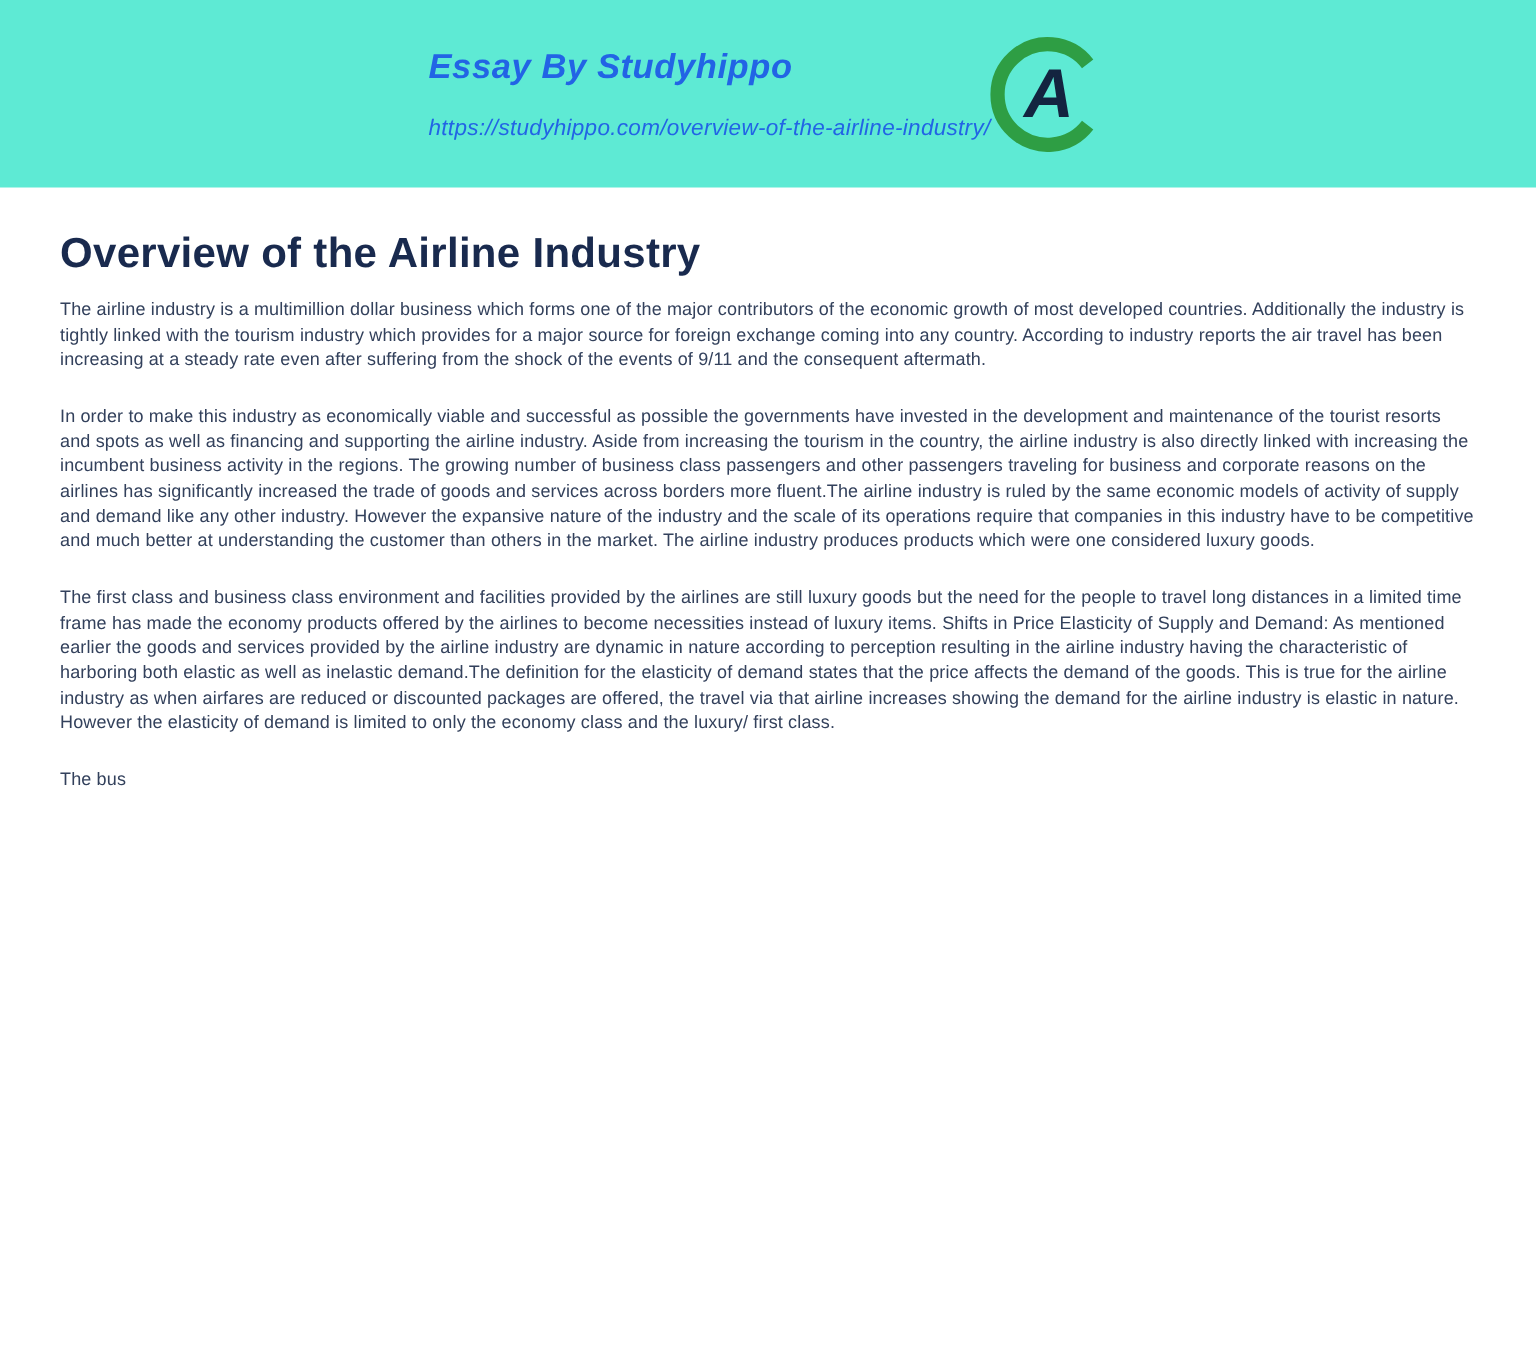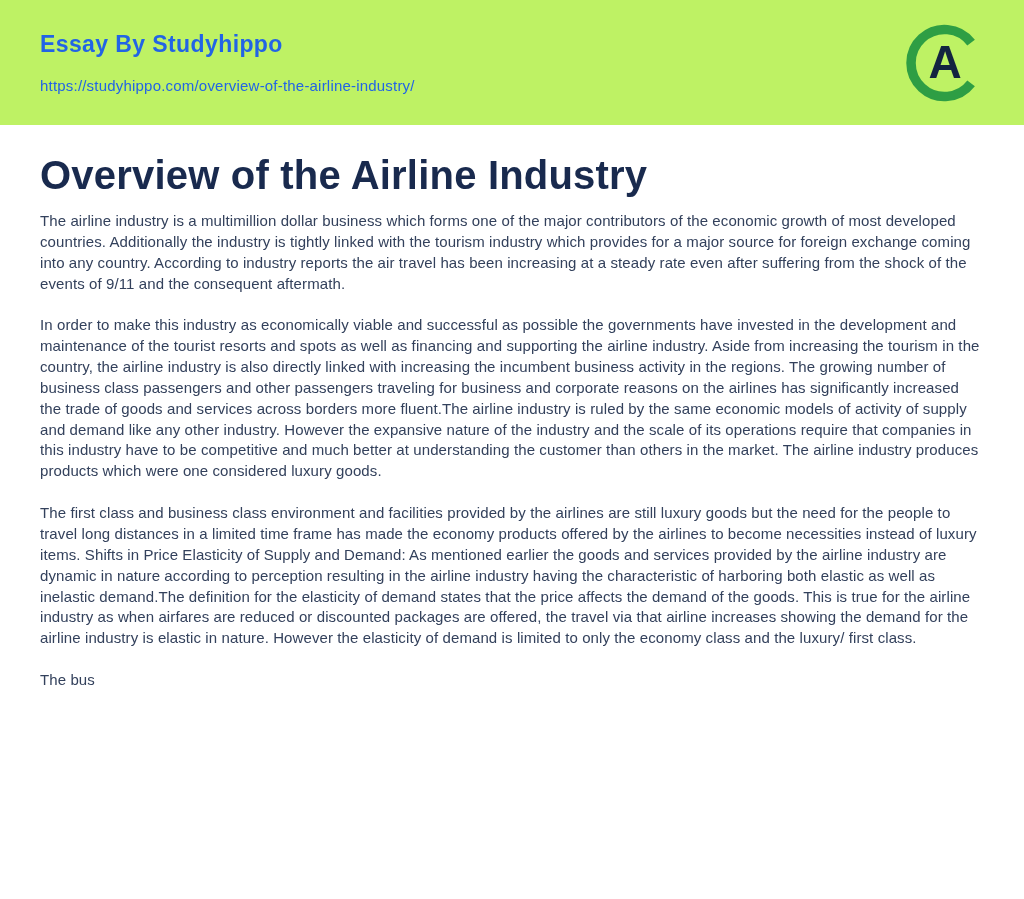--- a/index.html
+++ b/index.html
@@ -6,26 +6,27 @@
   html, body { background: #ffffff; }
   body {
     width: 1024px;
     min-height: 899px;
     margin: 0 auto;
     font-family: "Liberation Sans", "DejaVu Sans", sans-serif;
   }
 
   
   .site-header {
-    background: #bef264;
+    background: #5eead4;
     height: 125px;
     padding: 0 40px;
     display: flex;
     align-items: center;
-    justify-content: space-between;
+    justify-content: center;
+    font-style: italic;
   }
   .header-text { display: flex; flex-direction: column; }
   .site-title {
     color: #2264e5;
     font-size: 23px;
     font-weight: bold;
     letter-spacing: 0.4px;
   }
   .site-url {
     color: #2264e5;
@@ -56,28 +57,28 @@
     line-height: 1;
     font-family: "Liberation Sans", sans-serif;
   }
 
   
   .content {
     padding: 28px 40px 40px 40px;
   }
   .article-title {
     color: #192a4e;
-    font-size: 40px;
+    font-size: 28px;
     font-weight: bold;
     letter-spacing: 0.2px;
     margin-bottom: 13px;
   }
   .para {
     color: #33415c;
-    font-size: 15px;
+    font-size: 12px;
     line-height: 1.39;
     letter-spacing: 0.1px;
     margin-bottom: 21px;
     max-width: 944px;
   }
   .para:last-child { margin-bottom: 12px; }
 </style>
 </head>
 <body>
 

